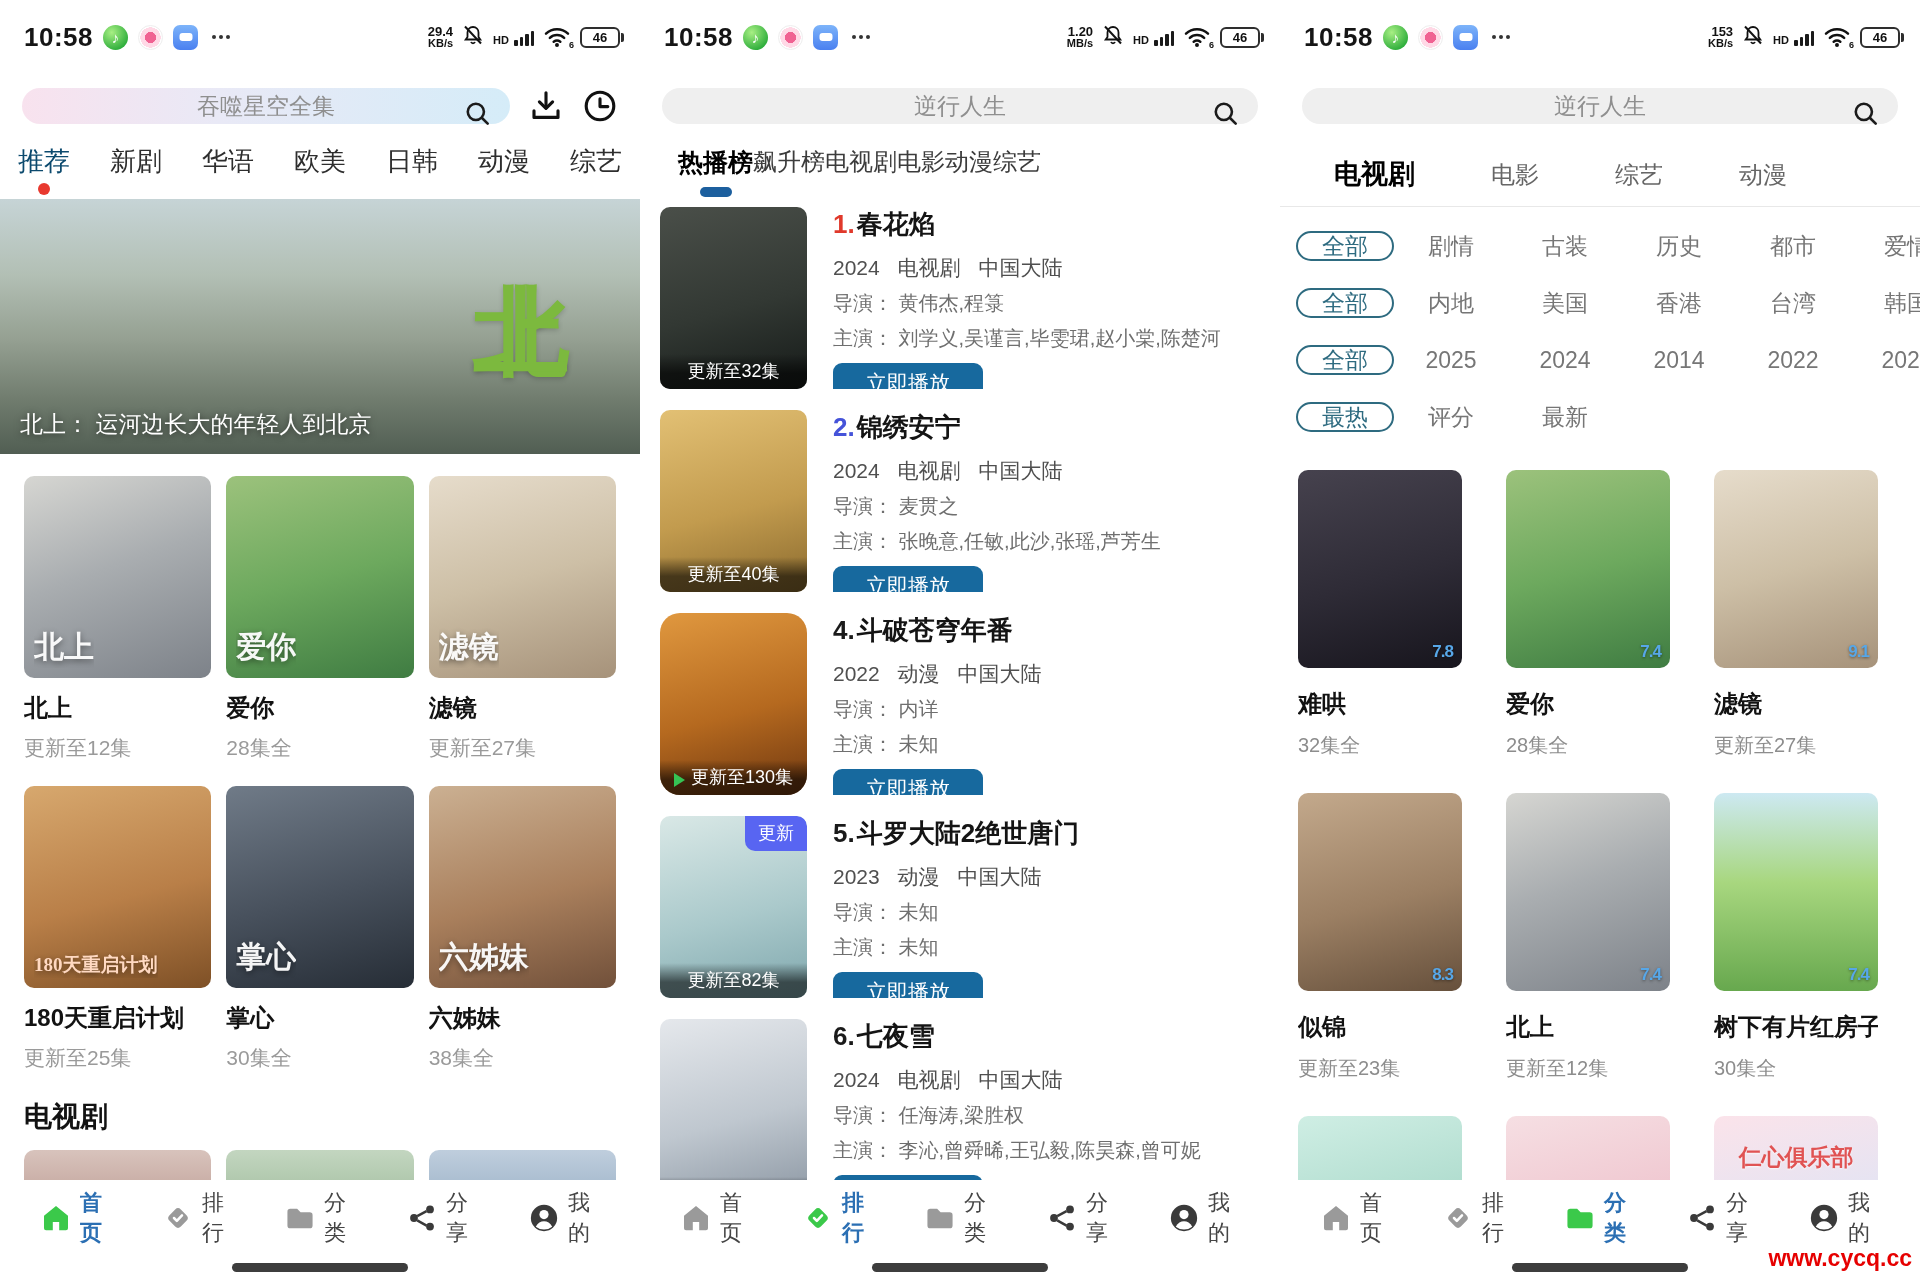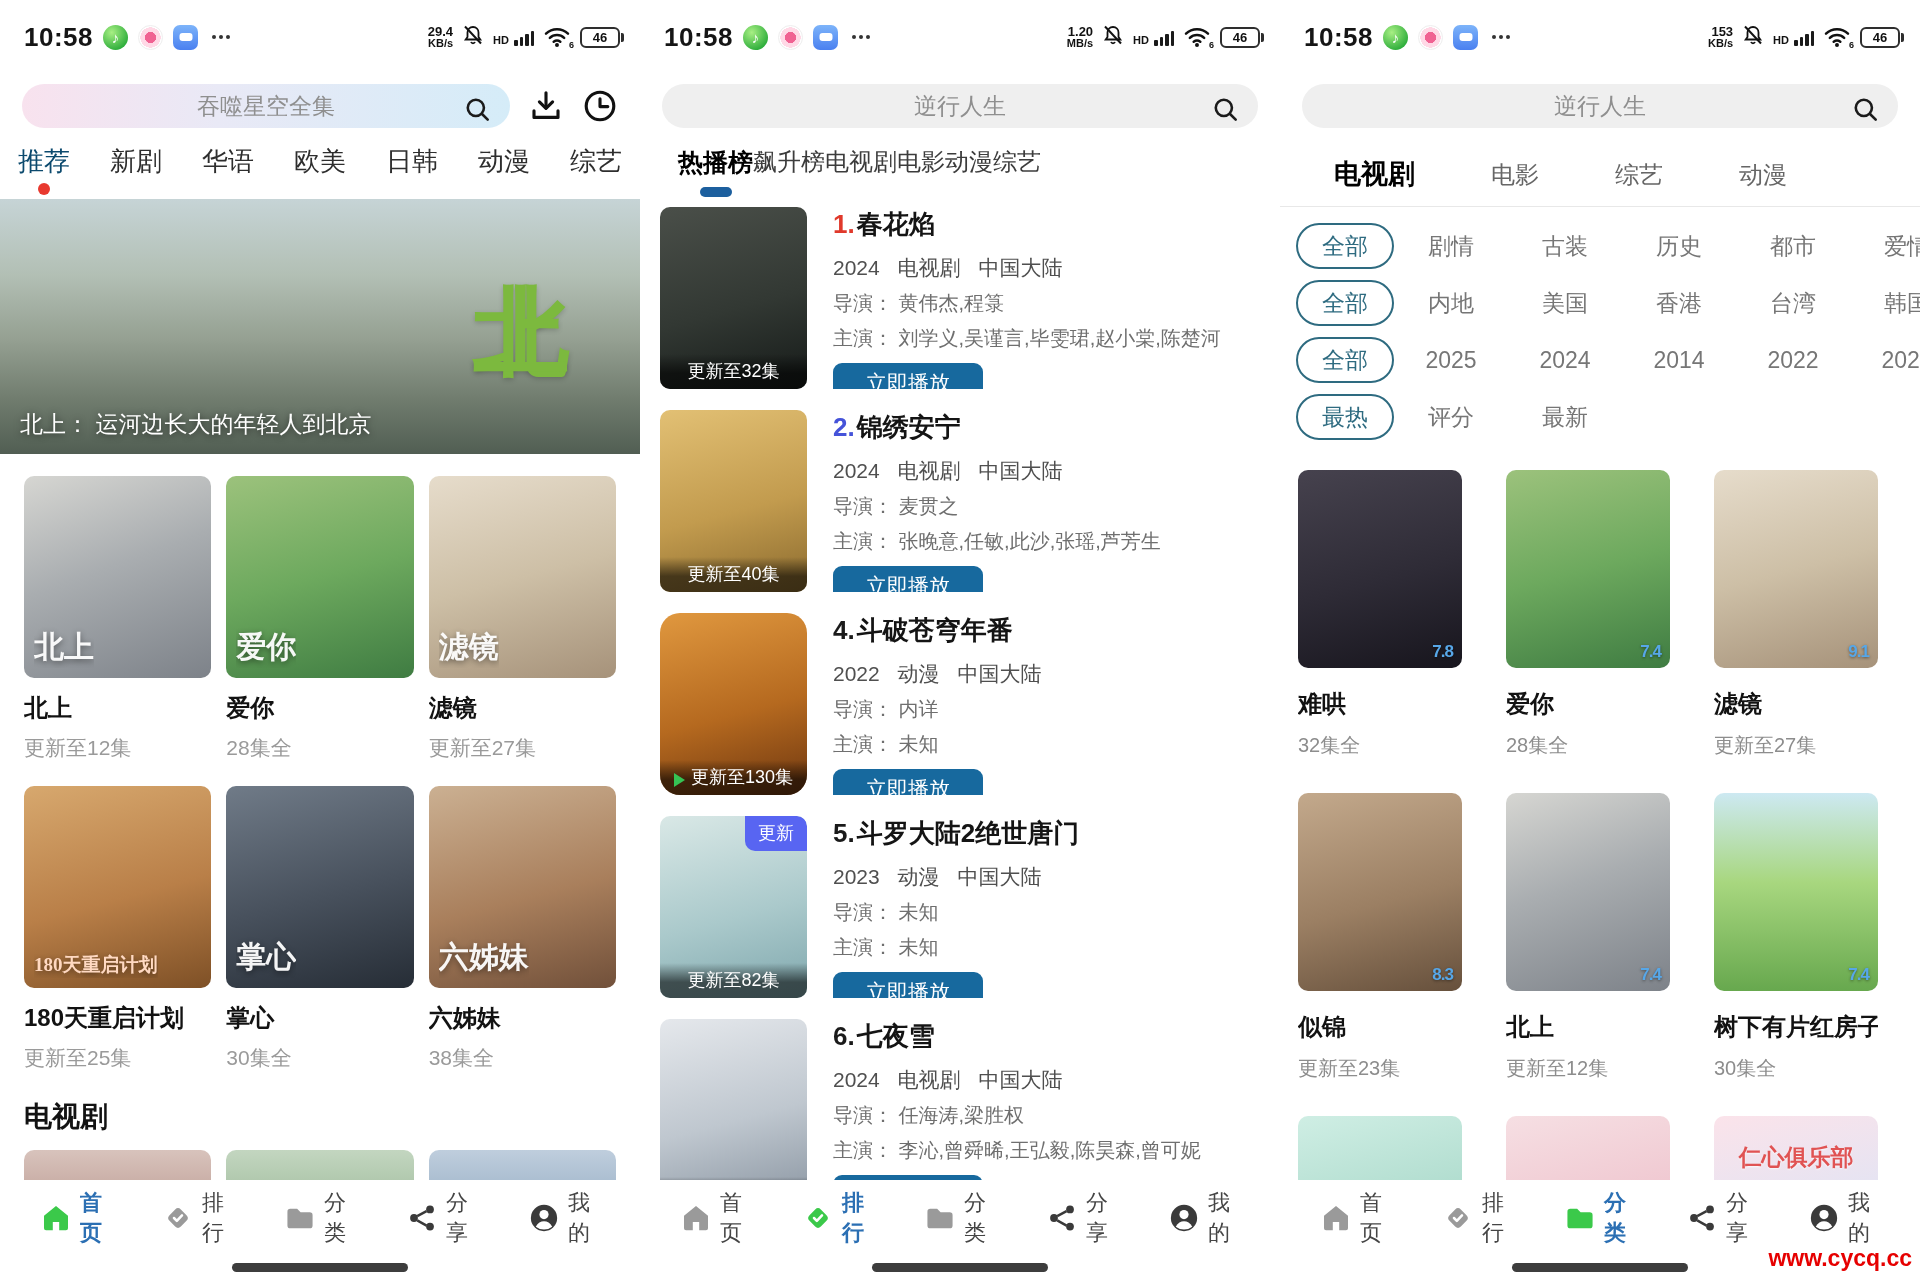--- a/index.html
+++ b/index.html
@@ -24,21 +24,21 @@
   .hd { font-size:11px; font-weight:bold; color:#111; margin-bottom:0; }
   .bars i { display:inline-block; width:3.5px; margin-left:2px; background:#1a1a1a; border-radius:1px; vertical-align:bottom; }
   .bars i:nth-child(1){height:6px} .bars i:nth-child(2){height:9px} .bars i:nth-child(3){height:12px} .bars i:nth-child(4){height:15px}
   .wifi { position:relative; width:28px; height:22px; }
   .wifi sup { position:absolute; right:-3px; bottom:-2px; font-size:9px; font-weight:bold; color:#111; }
   .batt { width:40px; height:21px; border:2px solid #2e2e2e; border-radius:6px; font-size:13px; font-weight:bold; color:#111; display:flex; align-items:center; justify-content:center; position:relative; background:#fff; }
   .batt::after { content:""; position:absolute; right:-6px; top:4px; width:3.5px; height:9px; background:#2e2e2e; border-radius:0 2px 2px 0; }
 
   
   .searchrow { display:flex; align-items:center; gap:18px; margin:24px 22px 0; height:52px; }
-  .spill { flex:1; height:44px; border-radius:26px; background:#efefef; position:relative; display:flex; align-items:flex-end; }
+  .spill { flex:1; height:36px; border-radius:26px; background:#efefef; position:relative; display:flex; align-items:flex-end; }
   .s1 .spill { background:linear-gradient(90deg,#f8e2ee 0%, #e9e9f6 40%, #d5ecf8 100%); }
   .spill input { width:100%; height:100%; border:0; outline:none; background:transparent; text-align:center; font-size:23px; color:#555; padding:0 56px; }
   .spill input::placeholder { color:#8f8f8f; }
   .spill .qic { position:absolute; right:18px; top:12px; width:28px; height:28px; }
   .outic { width:36px; height:36px; flex:none; }
 
   
   .tabs1 { display:flex; justify-content:space-between; margin:12px 18px 0; font-size:26px; color:#2e2e2e; }
   .tabs1 .t { position:relative; padding-bottom:12px; }
   .tabs1 .t.on { font-weight:normal; color:#0c4a6e; }
@@ -85,21 +85,21 @@
   .rtitle .rank { color:#1a1a1a; margin-right:2px; }
   .ri0 .rank { color:#e0392b; }
   .ri1 .rank { color:#4553d9; }
   .rmeta { margin-top:12px; font-size:21px; color:#4f4f4f; word-spacing:12px; white-space:nowrap; }
   .rline { margin-top:8px; font-size:20px; color:#6f6f6f; white-space:nowrap; overflow:hidden; }
   .rbtn { margin-top:11px; width:150px; height:40px; border-radius:9px; background:#17699e; color:#fff; font-size:21px; display:flex; align-items:center; justify-content:center; cursor:pointer; }
 
   
   .filters { margin:16px 0 0 16px; }
   .frow { display:flex; align-items:center; height:46px; margin-bottom:11px; }
-  .pill { width:98px; height:46px; border:2.5px solid #2e6b80; border-radius:24px; color:#2e6b80; font-size:23px; display:flex; align-items:center; justify-content:center; flex:none; }
+  .pill { width:98px; height:30px; border:2.5px solid #2e6b80; border-radius:24px; color:#2e6b80; font-size:23px; display:flex; align-items:center; justify-content:center; flex:none; }
   .fopt { width:114px; text-align:center; font-size:23px; color:#767676; flex:none; }
   .grid3 { display:grid; grid-template-columns:repeat(3,164px); column-gap:44px; margin:30px 0 0 18px; }
   .gcell { margin-bottom:34px; }
   .gp { width:164px; height:198px; border-radius:10px; position:relative; overflow:hidden; }
   .gp .al3 { position:absolute; right:8px; top:8px; writing-mode:vertical-rl; max-height:85%; overflow:hidden; font-size:24px; font-weight:bold; color:rgba(255,255,255,.93); text-shadow:0 2px 5px rgba(0,0,0,.4); font-family:"Liberation Serif",serif; }
   .gp .al3.red { writing-mode:horizontal-tb; left:50%; right:auto; top:26px; transform:translateX(-50%); color:#e05353; white-space:nowrap; font-size:23px; text-shadow:0 1px 2px rgba(255,255,255,.8); }
   .rt { position:absolute; right:9px; bottom:6px; font-size:17px; font-weight:bold; color:#57a7e8; text-shadow:0 1px 3px rgba(0,0,0,.45); letter-spacing:-1px; }
   .rt:empty { display:none; }
   .gt { margin-top:20px; font-size:24px; font-weight:bold; color:#121212; white-space:nowrap; overflow:hidden; }
   .gs { margin-top:12px; font-size:20px; color:#8d8d8d; white-space:nowrap; }

